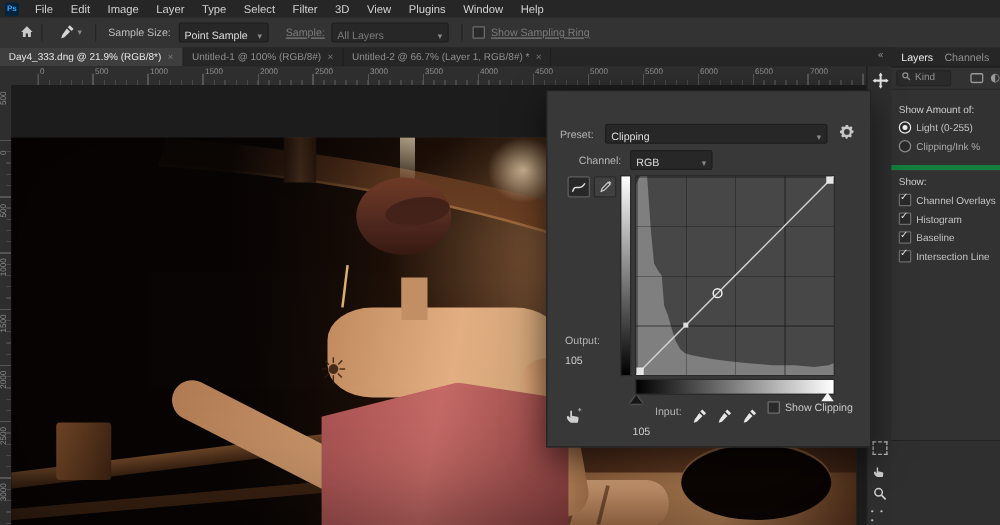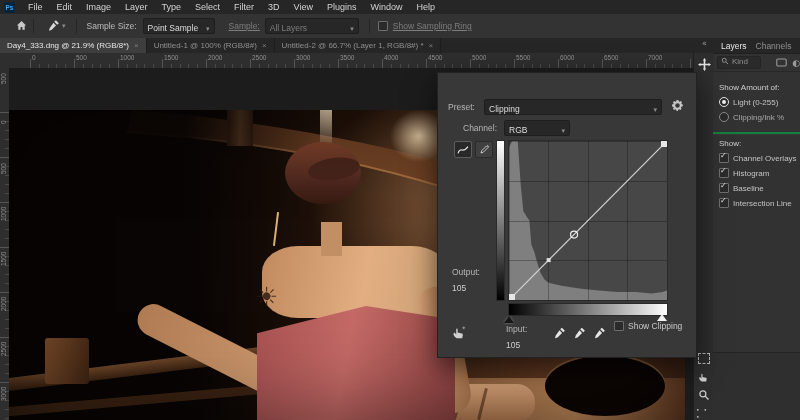--- a/index.html
+++ b/index.html
@@ -69,21 +69,21 @@
   .ptabs{position:absolute;left:0;top:0;width:87px;height:15px;background:#262626;display:flex;gap:9px;
          padding-left:8px;align-items:center;font-size:8.5px;color:#8f8f8f;border-bottom:1px solid #1f1f1f;}
   .ptab.active{color:#e8e8e8;}
   .searchrow{position:absolute;left:0;top:16px;width:87px;height:17px;display:flex;align-items:center;gap:3px;
              padding-left:4px;border-bottom:1px solid #282828;}
   .searchbox{display:flex;gap:3px;background:#2a2a2a;border:1px solid #242424;border-radius:2px;
              height:11px;padding:0 3px;color:#8f8f8f;font-size:8px;width:36px;}
   .collapse{position:absolute;left:-11px;top:1px;color:#9a9a9a;font-size:8px;}
 
   .copts{position:absolute;left:0;top:40px;width:87px;font-size:8px;color:#c3c3c3;}
-  .copts .sec{padding:5px 0 5px 6px;border-bottom:2px solid #15803d;box-shadow:0 1px 0 #383838;}
+  .copts .sec{padding:5px 0 5px 6px;border-bottom:4px solid #15803d;box-shadow:0 1px 0 #383838;}
   .row{display:flex;align-items:center;gap:4px;margin:5px 0;}
   .radio{width:8px;height:8px;border-radius:50%;border:1px solid #8a8a8a;background:#2a2a2a;flex:0 0 auto;}
   .radio.sel{border-color:#e8e8e8;position:relative;}
   .radio.sel:after{content:"";position:absolute;left:2px;top:2px;width:4px;height:4px;border-radius:50%;background:#efefef;}
   .gridbtn{width:17px;height:15px;border:1px solid #262626;background:#3a3a3a;display:flex;align-items:center;
            justify-content:center;border-radius:2px;}
   .gridbtn.sel{background:#262626;border-color:#666;}
   .panel-div{position:absolute;left:0;top:314px;width:87px;height:1px;background:#242424;box-shadow:0 1px 0 #3a3a3a;}
   .panel-bottom{position:absolute;left:0;top:315px;width:87px;height:67px;background:#2f2f2f;}
 
@@ -377,21 +377,21 @@
       </svg>
     </div>
 
     <span class="lab" style="left:14px;top:194px">Output:</span>
     <span class="val" style="left:14px;top:210px">105</span>
 
     <div class="hgrad"></div>
     <span class="tri black" style="left:66px;top:243px"></span>
     <span class="tri white" style="left:219px;top:241px"></span>
 
-    <span class="lab" style="left:68px;top:251px">Input:</span>
+    <span class="lab" style="left:86px;top:251px">Input:</span>
     <span class="val" style="left:68px;top:267px">105</span>
 
     <span class="abs" style="left:14px;top:252px">
       <svg width="15" height="15" viewBox="0 0 16 16">
           <path d="M5 14c-2-1-3.5-3-3.5-5l1.2-1 1.8 2V4.5C4.5 3.4 6 3.4 6 4.5V8l4.5 1c1 .3 1.2 1 1 2l-.6 3z" fill="#cfcfcf"></path>
           <path d="M11 3h3M12.5 1.5v3" stroke="#9a9a9a" stroke-width="1"></path>
         </svg>
     </span>
 
     <span class="abs" style="left:116px;top:253px">

